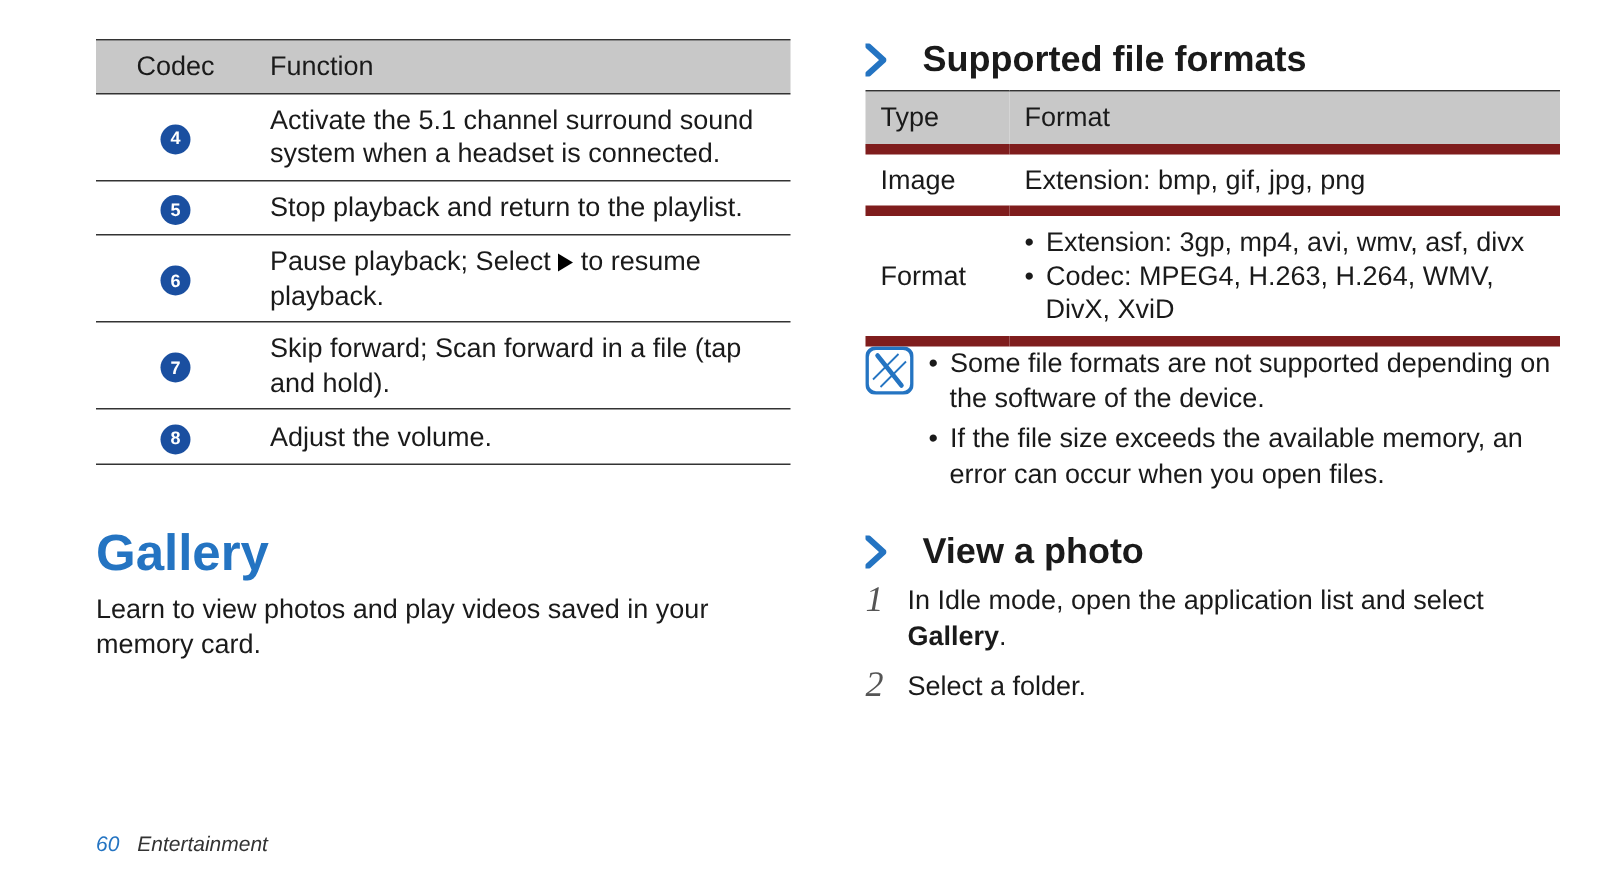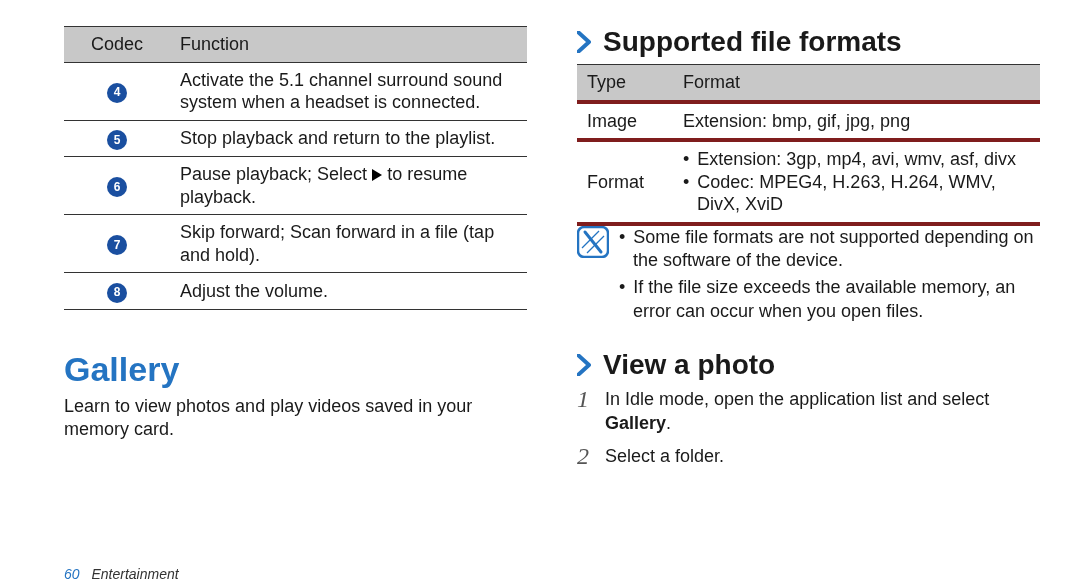--- a/index.html
+++ b/index.html
@@ -79,40 +79,40 @@
   }
   .intro-p {
     font-size: 18px;
     line-height: 1.3;
     margin: 0;
   }
 
   .chevron-head {
     display: flex;
     align-items: center;
-    gap: 12px;
-    font-size: 28px;
+    gap: 24px;
+    font-size: 24px;
     font-weight: 700;
     margin: 0 0 6px 0;
   }
   .chevron {
     display:inline-block;
     width: 14px; height: 22px;
   }
   .chevron svg { display:block; }
 
   table.fmt {
     border-collapse: collapse;
     width: 100%;
     font-size: 18px;
     line-height: 1.25;
   }
   table.fmt th, table.fmt td {
     border-top: 1px solid #333;
-    border-bottom: 4px solid #7f1d1d;
+    border-bottom: 7px solid #7f1d1d;
     padding: 6px 10px;
     text-align: left;
     vertical-align: middle;
     font-weight: 400;
   }
   table.fmt thead th { background: #c8c8c8; font-weight: 400;}
   table.fmt .typecell { width: 76px; }
 
   ul.plain {
     list-style: none;
@@ -168,21 +168,21 @@
     font-style: italic;
     font-family: Georgia, "Times New Roman", serif;
     font-size: 24px;
     color: #555;
   }
   .b { font-weight: 700; }
 
   .footer {
     position: absolute;
     left: 64px;
-    bottom: 4px;
+    bottom: 16px;
     font-size: 14px;
     font-style: italic;
     color: #333;
   }
   .footer .pn {
     font-style: italic;
     color: #2474c2;
     margin-right: 8px;
   }
 </style>

